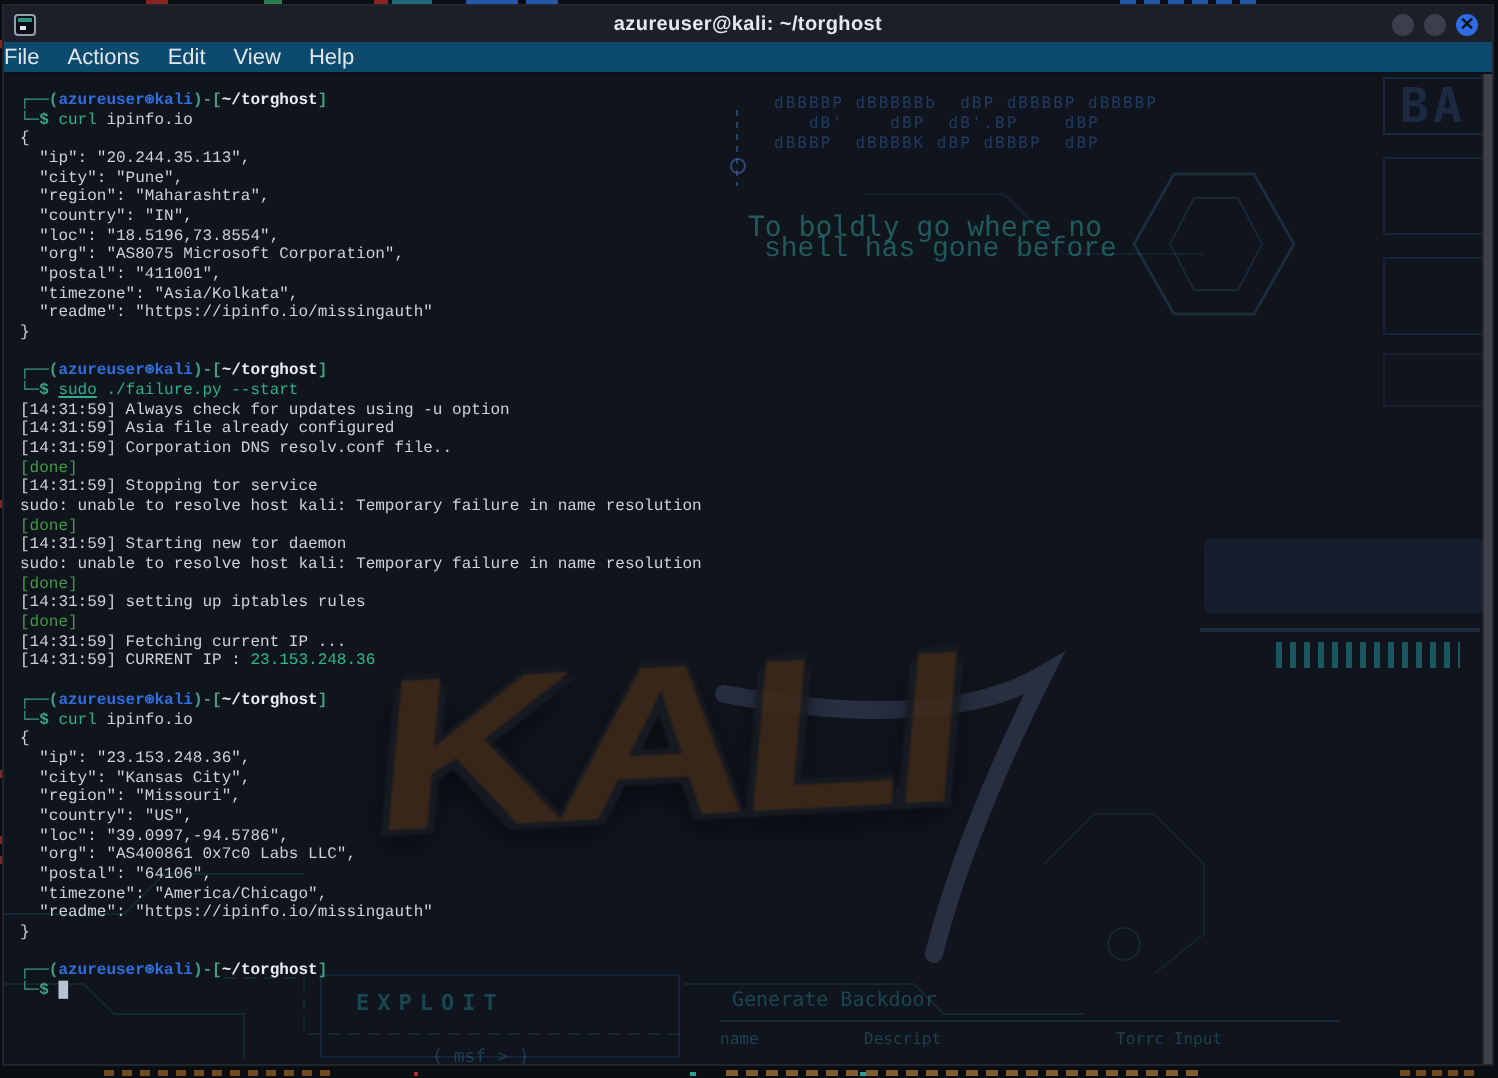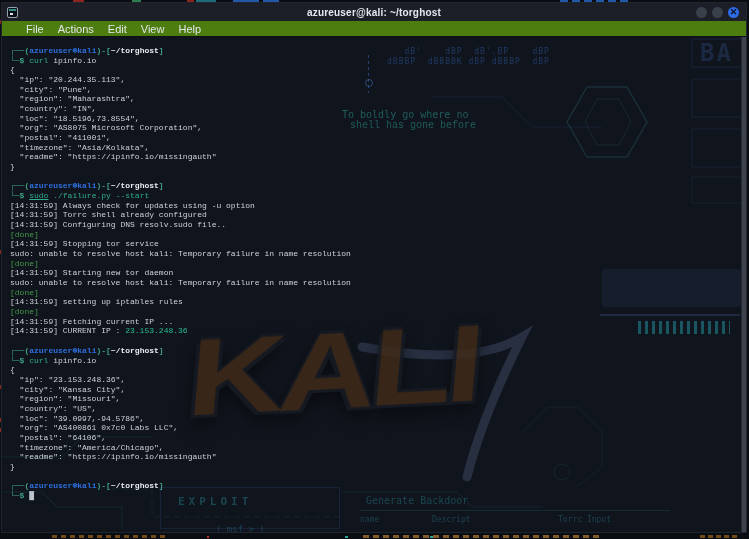--- a/index.html
+++ b/index.html
@@ -21,21 +21,21 @@
               background:#0c1016; position:relative; }
   .win-icon::before { content:""; position:absolute; left:1px; top:1px; right:1px; height:2px; background:#2e8f86; }
   .win-icon::after  { content:""; position:absolute; left:2px; bottom:2px; width:3px; height:2px; background:#dfe5ea; }
   .title-text { position:absolute; left:0; right:0; text-align:center; font-size:10px; font-weight:bold;
                 color:#e4e8ee; letter-spacing:.2px; }
   .controls { margin-left:auto; display:flex; gap:5px; padding-right:7px; }
   .ctl { width:11px; height:11px; border-radius:50%; background:#3a404b; }
   .ctl.close { background:#2e6be5; color:#0f1319; font-size:9px; font-weight:bold; line-height:11px;
                text-align:center; }
 
-  .menubar { height:16px; background:#4d7c0f; display:flex; align-items:center; padding-left:24px;
+  .menubar { height:16px; background:#0c4a6e; display:flex; align-items:center; padding-left:0;
              border-bottom:1px solid #0d1016; }
   .menu-item { color:#e3e7ec; font-size:11px; margin-right:14px; cursor:default; }
 
   
   .term { position:relative; height:495px; background:#10141c; overflow:hidden; }
   .art { position:absolute; inset:0; pointer-events:none; }
 
   .term-content { position:absolute; left:8px; top:9px; right:10px;
                   font-family:Liberation Mono, monospace; font-size:8px; }
   .term-line { height:9.68px; line-height:9.68px; white-space:pre; }
@@ -49,21 +49,21 @@
   .sg-ip       { color:#28bd8e; }
   .sg-cursor   { color:#b9c3cf; }
 
   .scrollbar { position:absolute; right:0; top:0; bottom:0; width:5px; background:#3d424c;
                border-left:1px solid #262b33; }
 
   
   .wp { position:absolute; font-family:"DejaVu Sans Mono", monospace; }
   .wp-banner { left:385px; top:10px; font-size:8px; line-height:10px; color:rgba(48,96,168,.5);
                letter-spacing:1px; white-space:pre; }
-  .wp-motto  { left:340px; top:72px; font-size:10px; line-height:11px; color:rgba(44,150,142,.55); }
+  .wp-motto  { left:372px; top:72px; font-size:14px; line-height:11px; color:rgba(44,150,142,.55); }
   .wp-motto div:last-child { padding-left:8px;font-family:Liberation Mono, monospace; }
   .wp-graffiti { left:192px; top:278px; font-family:"Liberation Sans", sans-serif; font-size:108px;
                  font-weight:900; letter-spacing:-5px; color:#3f2a19; opacity:.85;
                  transform:rotate(-3deg) skewX(-8deg) scaleX(1.25); transform-origin:left top;
                  text-shadow:3px 3px 0 #161a22,-3px 3px 0 #161a22,0 -3px 0 #161a22,0 8px 16px rgba(0,0,0,.7);
                  filter:blur(.4px); }
   .wp-exploit { left:176px; top:458px; font-size:11px; letter-spacing:4px; color:rgba(36,120,134,.5);
                 font-weight:bold; }
   .wp-exploit-box { left:158px; top:450px; width:180px; height:42px;
                     border:1px solid rgba(36,110,130,.25); }
@@ -151,21 +151,21 @@
           <rect x="690" y="140" width="50" height="26" fill="none" stroke="rgba(50,90,150,.18)"></rect>
 
           <rect x="600" y="232" width="140" height="38" fill="rgba(40,58,92,.28)" rx="4"></rect>
 
           <path d="M 360 310 Q 470 330 520 300 Q 480 380 465 440" fill="none" stroke="rgba(58,70,97,.55)" stroke-width="9" stroke-linecap="round"></path>
 
           <polyline points="520,395 545,370 575,370 600,395 600,430 575,450" fill="none" stroke="rgba(40,90,110,.2)" stroke-width="1"></polyline>
           <circle cx="560" cy="435" r="8" fill="none" stroke="rgba(40,90,110,.25)"></circle>
         </svg>
 
-        <div class="wp wp-banner"><div>   dB'    dBP  dB'.BP    dBP</div><div>dBBBP  dBBBBK dBP dBBBP  dBP</div></div>
+        <div class="wp wp-banner"><div>dBBBBP dBBBBBb  dBP dBBBBP dBBBBP</div><div>   dB'    dBP  dB'.BP    dBP</div><div>dBBBP  dBBBBK dBP dBBBP  dBP</div></div>
         <div class="wp wp-crosshair"></div>
         <div class="wp wp-motto">
           <div>To boldly go where no</div>
           <div>shell has gone before</div>
         </div>
         <div class="wp wp-ba">BA</div>
         <div class="wp wp-hline"></div>
         <div class="wp wp-pins"></div>
         <div class="wp wp-graffiti">KALI</div>
         <div class="wp wp-exploit-box wp-box"></div>
@@ -190,22 +190,22 @@
           <div class="term-line"><span class="sg-txt">  "loc": "18.5196,73.8554",</span></div>
           <div class="term-line"><span class="sg-txt">  "org": "AS8075 Microsoft Corporation",</span></div>
           <div class="term-line"><span class="sg-txt">  "postal": "411001",</span></div>
           <div class="term-line"><span class="sg-txt">  "timezone": "Asia/Kolkata",</span></div>
           <div class="term-line"><span class="sg-txt">  "readme": "https://ipinfo.io/missingauth"</span></div>
           <div class="term-line"><span class="sg-txt">}</span></div>
           <div class="term-line"></div>
           <div class="term-line"><span class="sg-frame">┌──(</span><span class="sg-userhost">azureuser⊛kali</span><span class="sg-frame">)-[</span><span class="sg-path">~/torghost</span><span class="sg-frame">]</span></div>
           <div class="term-line"><span class="sg-frame">└─$ </span><span class="sg-sudo">sudo</span><span class="sg-txt"> </span><span class="sg-cmd">./failure.py --start</span></div>
           <div class="term-line"><span class="sg-txt">[14:31:59] Always check for updates using -u option</span></div>
-          <div class="term-line"><span class="sg-txt">[14:31:59] Torrc shell already configured</span></div>
-          <div class="term-line"><span class="sg-txt">[14:31:59] Configuring DNS resolv.sudo file..</span></div>
+          <div class="term-line"><span class="sg-txt">[14:31:59] Asia file already configured</span></div>
+          <div class="term-line"><span class="sg-txt">[14:31:59] Corporation DNS resolv.conf file..</span></div>
           <div class="term-line"><span class="sg-done">[done]</span></div>
           <div class="term-line"><span class="sg-txt">[14:31:59] Stopping tor service</span></div>
           <div class="term-line"><span class="sg-txt">sudo: unable to resolve host kali: Temporary failure in name resolution</span></div>
           <div class="term-line"><span class="sg-done">[done]</span></div>
           <div class="term-line"><span class="sg-txt">[14:31:59] Starting new tor daemon</span></div>
           <div class="term-line"><span class="sg-txt">sudo: unable to resolve host kali: Temporary failure in name resolution</span></div>
           <div class="term-line"><span class="sg-done">[done]</span></div>
           <div class="term-line"><span class="sg-txt">[14:31:59] setting up iptables rules</span></div>
           <div class="term-line"><span class="sg-done">[done]</span></div>
           <div class="term-line"><span class="sg-txt">[14:31:59] Fetching current IP ...</span></div>

